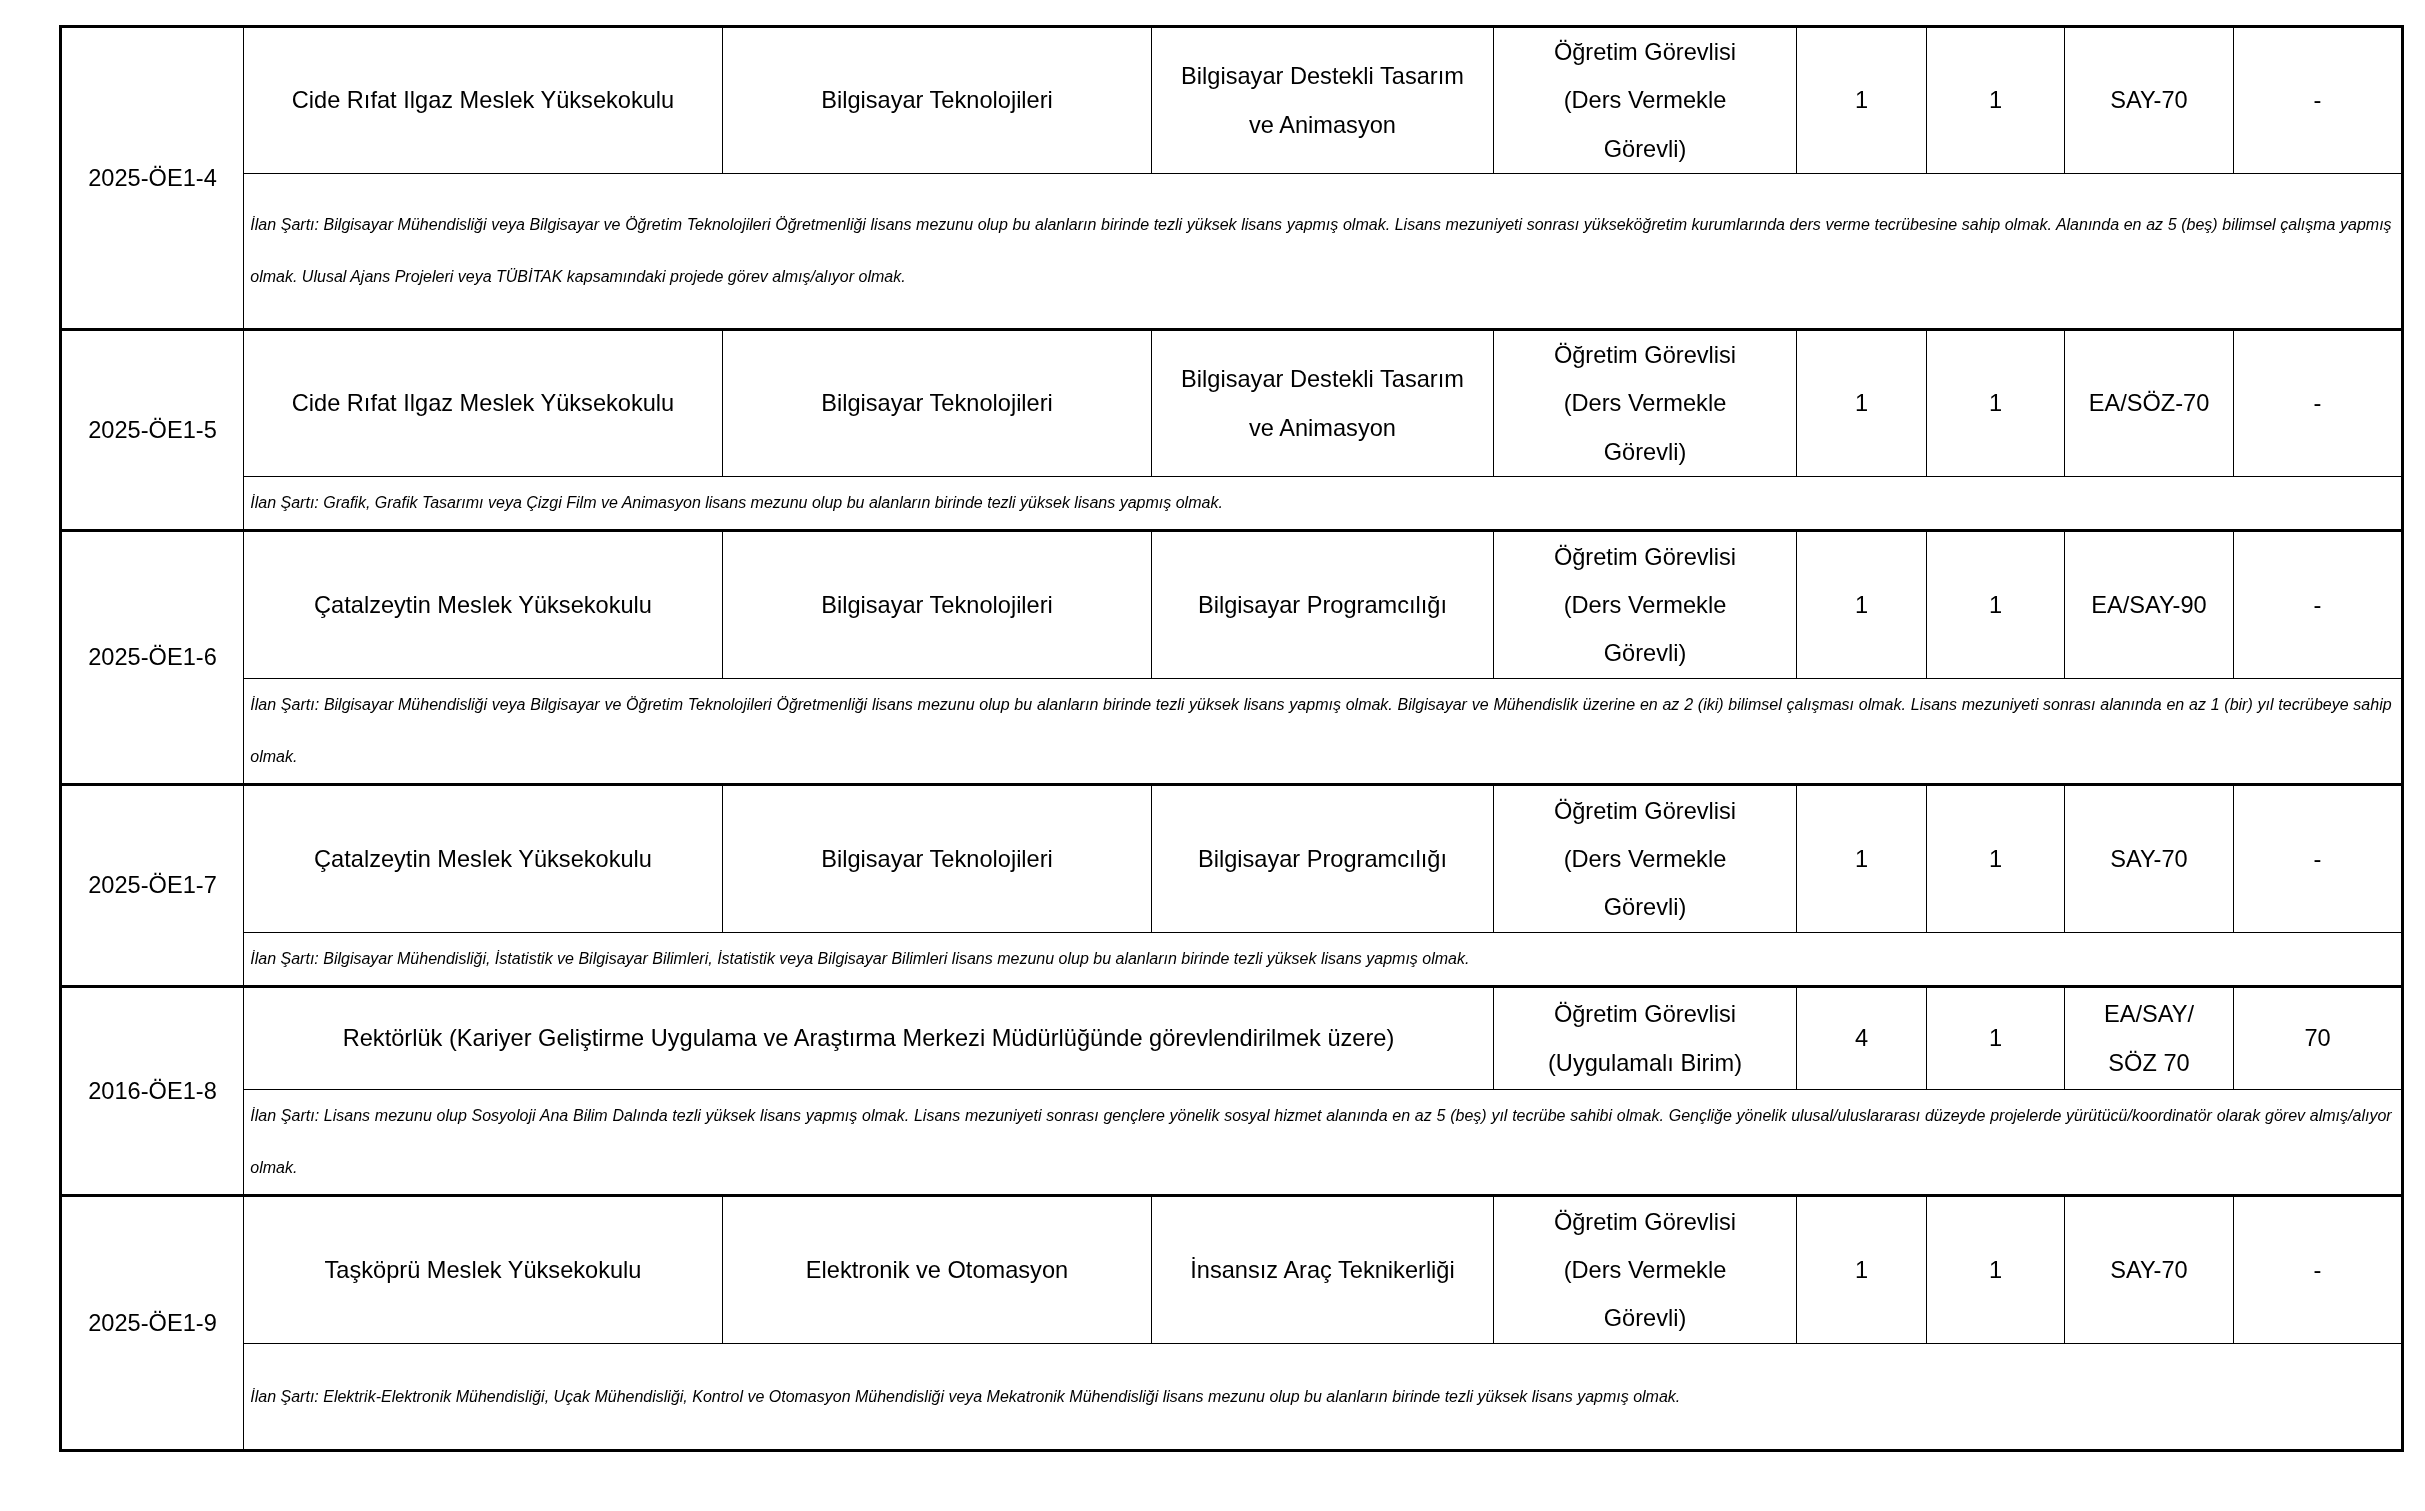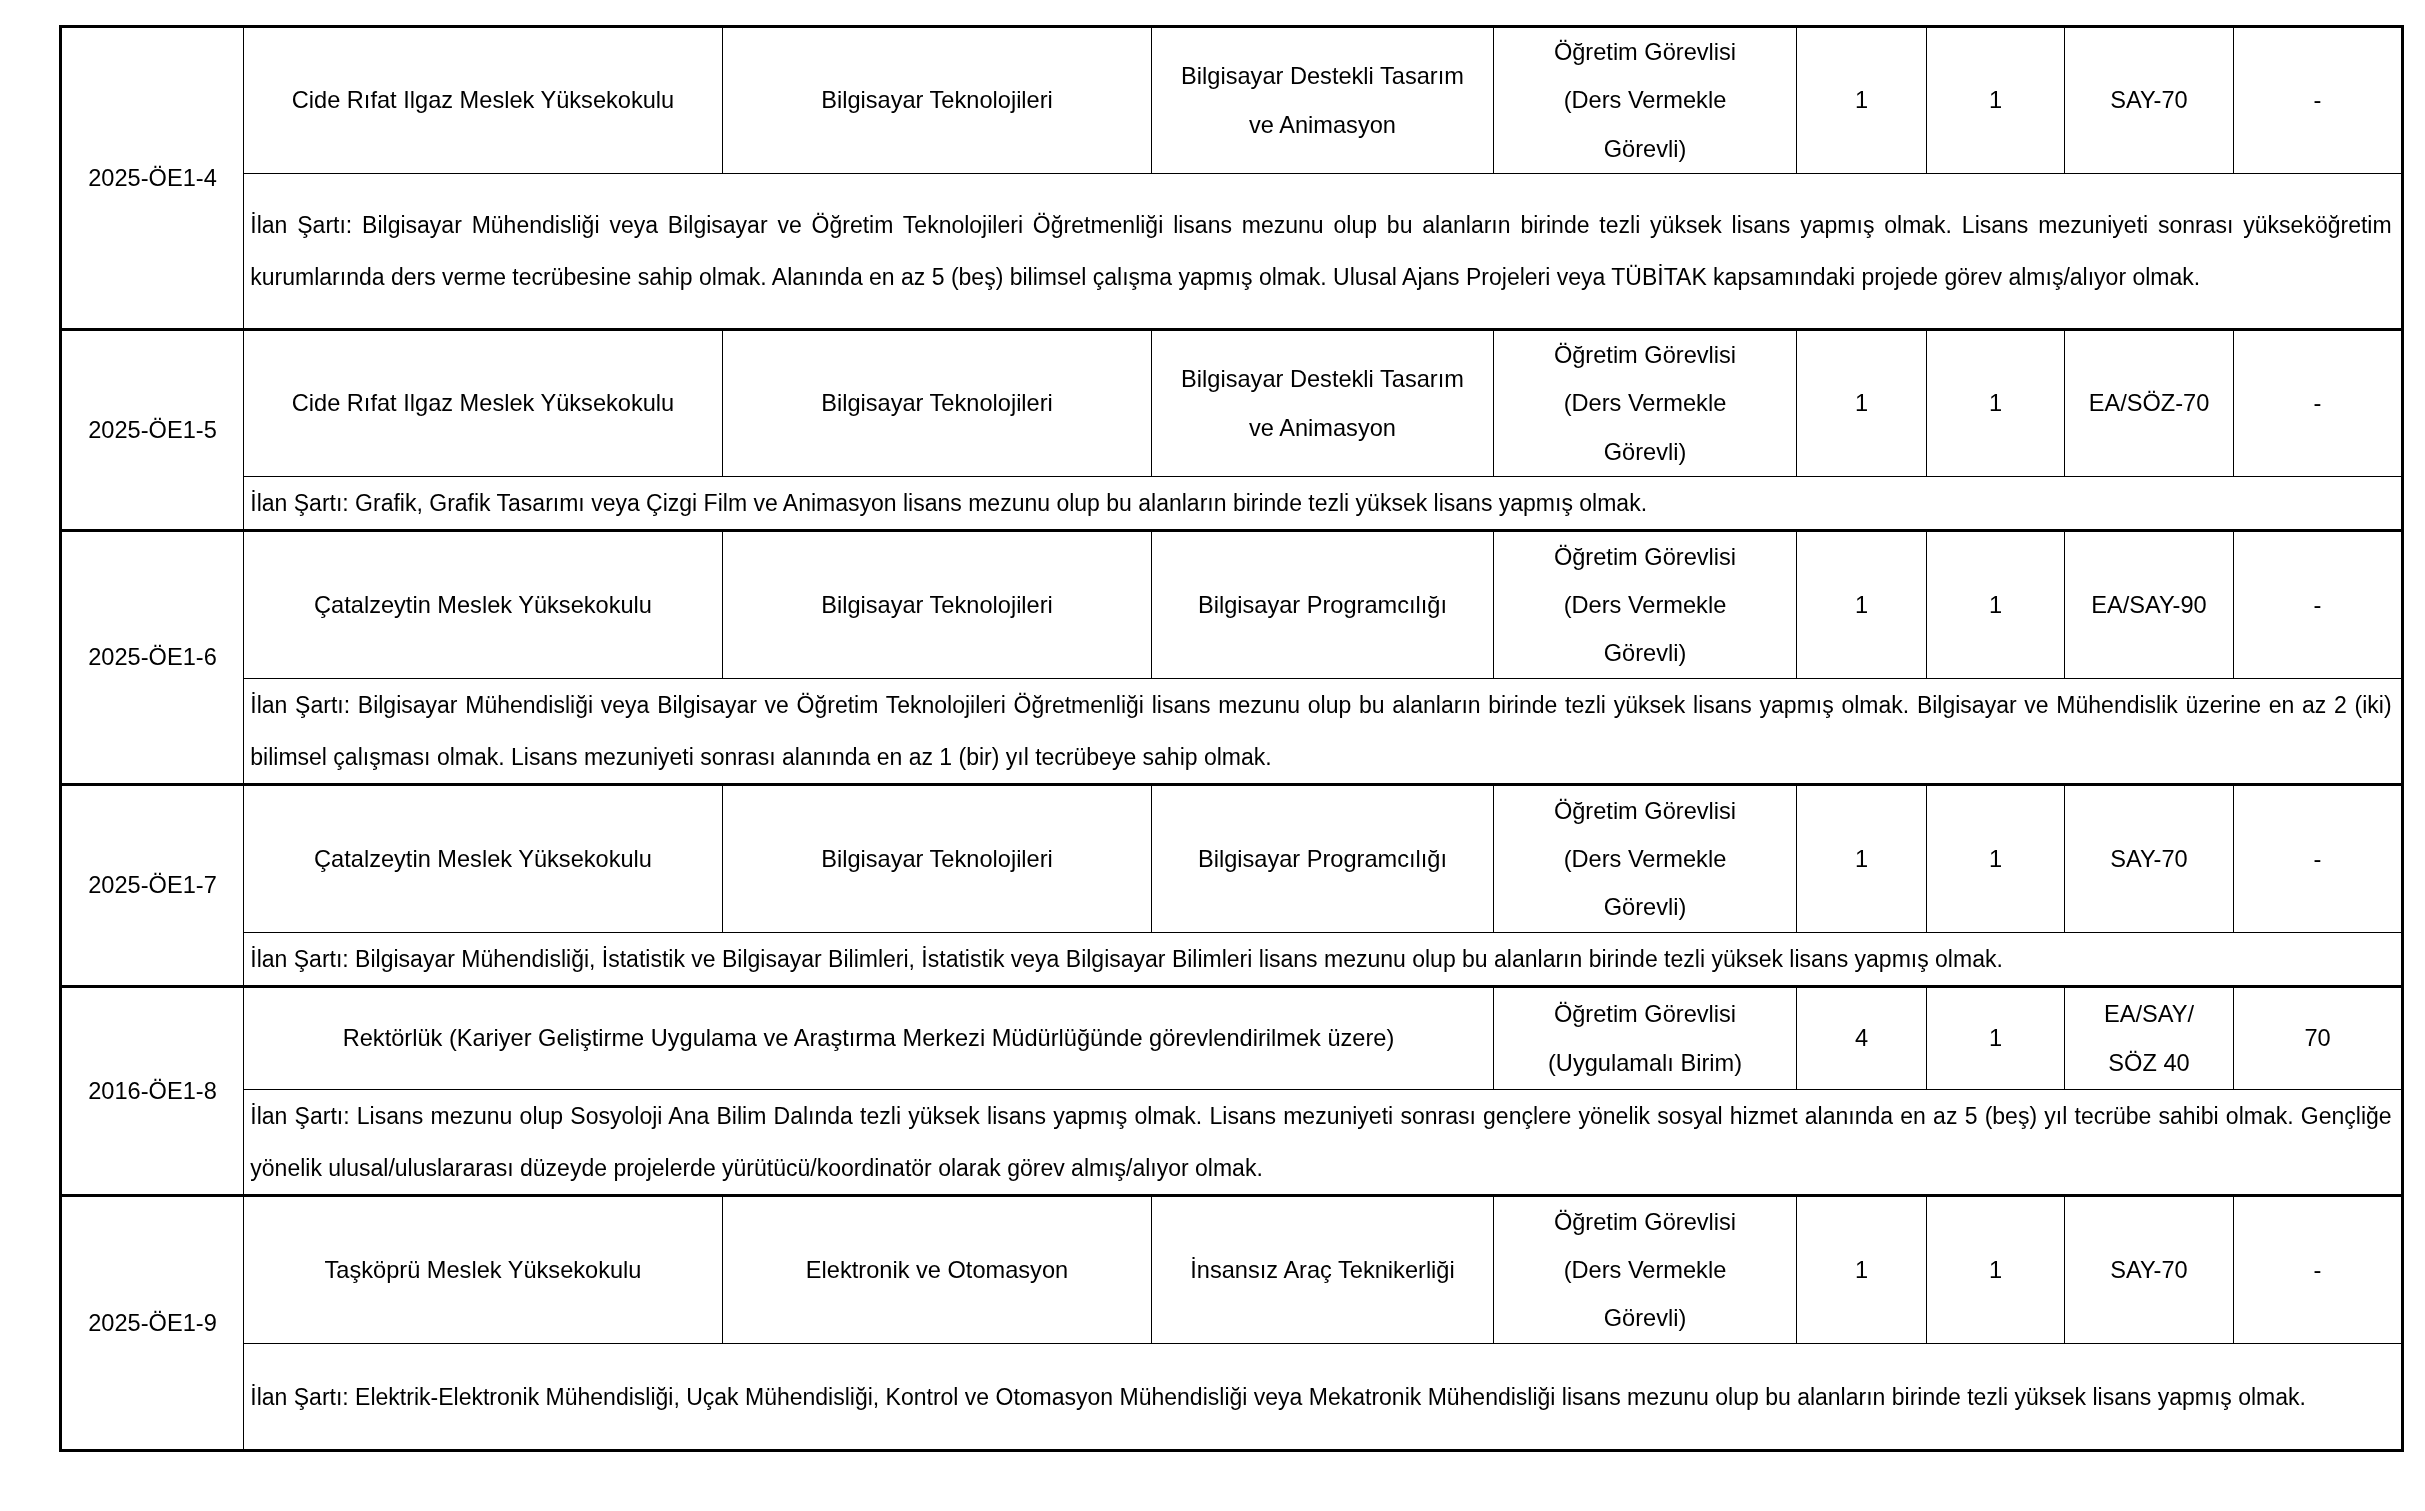--- a/index.html
+++ b/index.html
@@ -34,25 +34,26 @@
     padding: 0 4.7px;
   }
   td.code {
     text-align: center;
     vertical-align: middle;
     font-size: 23.6px;
     padding: 0 20px;
   }
   td.pre { white-space: pre-line; }
   td.req {
-    font-size: 23px;
+    font-size: 16px;
     line-height: 52px;
     text-align: justify;
     vertical-align: middle;
     padding: 0 9.4px 0 6.3px;
+    font-style: italic;
   }
 </style>
 </head>
 <body>
 
 <div class="page">
   <table class="postings">
     <colgroup>
       <col style="width:183px">
         <col style="width:479px">
@@ -137,21 +138,21 @@
     </tr>
 
     <tr class="main" style="height:103px">
       <td class="code" rowspan="2">2016-ÖE1-8</td>
       <td class="c" colspan="3">Rektörlük (Kariyer Geliştirme Uygulama ve Araştırma Merkezi Müdürlüğünde görevlendirilmek üzere)</td>
       <td class="c pre">Öğretim Görevlisi
 (Uygulamalı Birim)</td>
       <td class="c">4</td>
       <td class="c">1</td>
       <td class="c pre">EA/SAY/
-SÖZ 40</td>
+SÖZ 70</td>
       <td class="c">70</td>
     </tr>
     <tr style="height:104px">
       <td class="req" colspan="8">İlan Şartı: Lisans mezunu olup Sosyoloji Ana Bilim Dalında tezli yüksek lisans yapmış olmak. Lisans mezuniyeti sonrası gençlere yönelik sosyal hizmet alanında en az 5 (beş) yıl tecrübe sahibi olmak. Gençliğe yönelik ulusal/uluslararası düzeyde projelerde yürütücü/koordinatör olarak görev almış/alıyor olmak.</td>
     </tr>
 
     <tr class="main" style="height:148px">
       <td class="code" rowspan="2">2025-ÖE1-9</td>
       <td class="c">Taşköprü Meslek Yüksekokulu</td>
       <td class="c">Elektronik ve Otomasyon</td>

